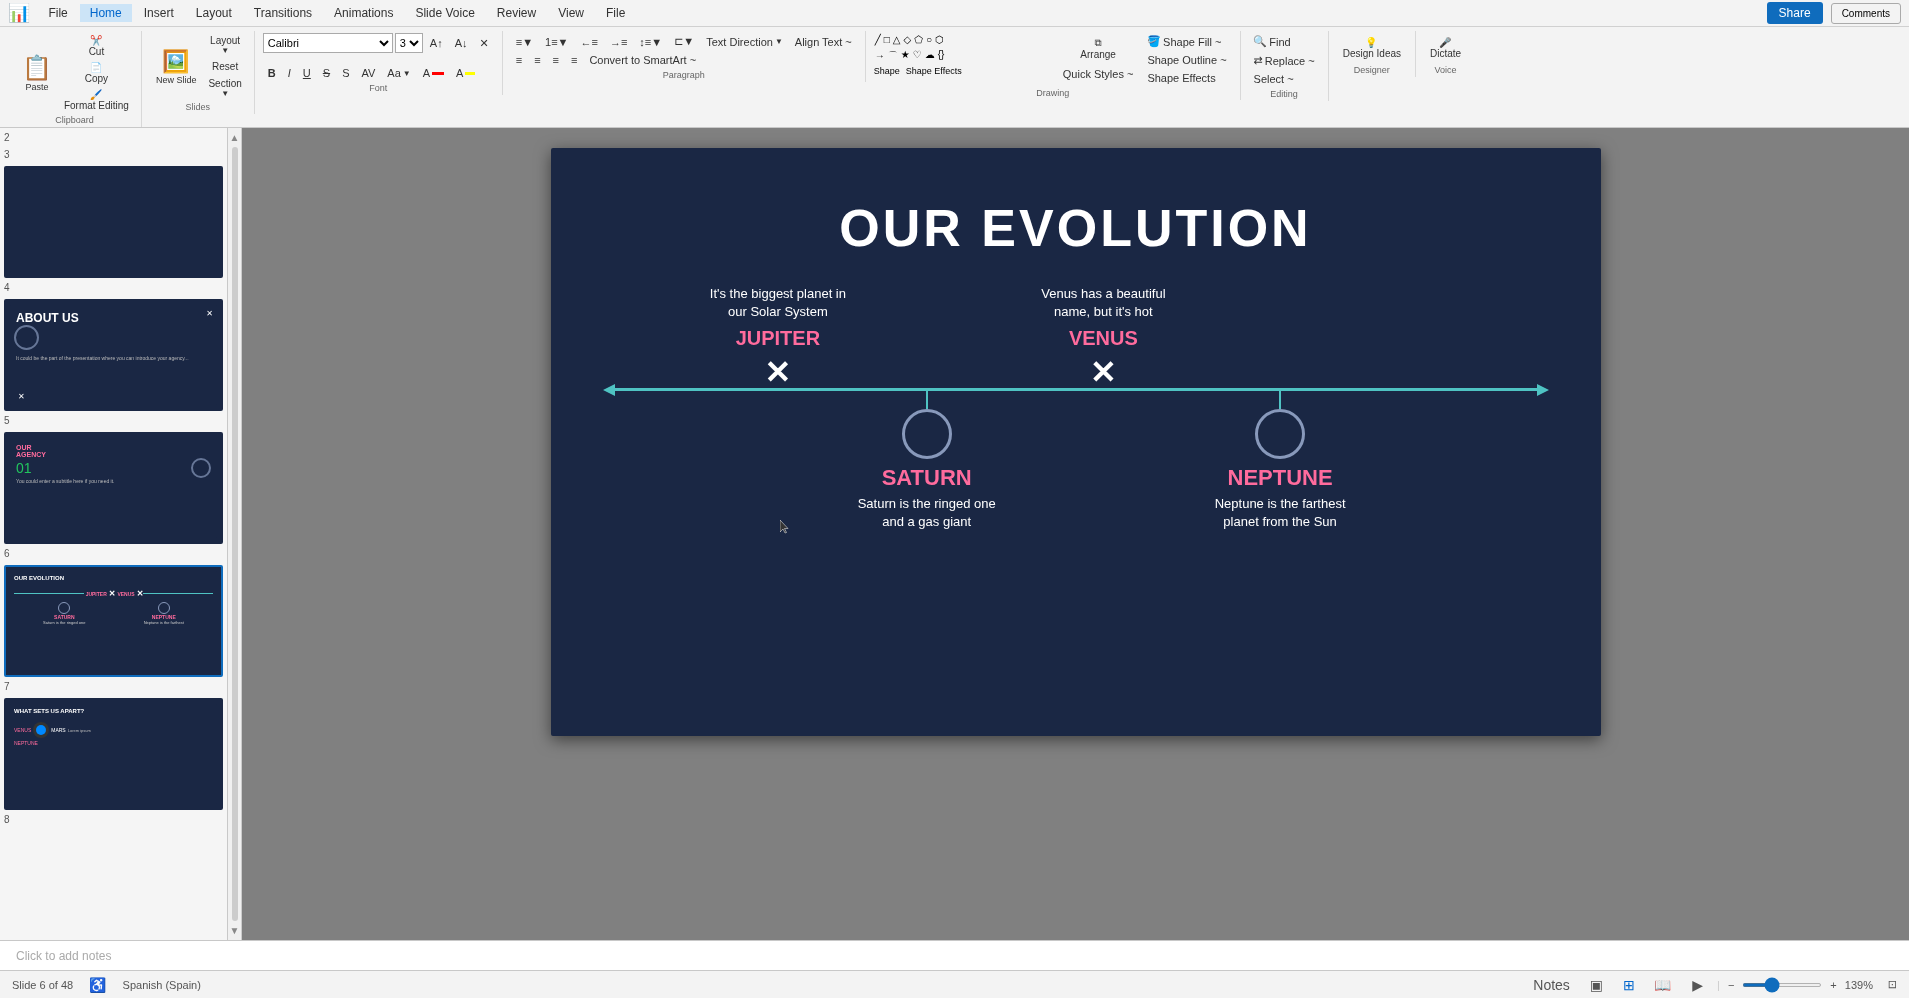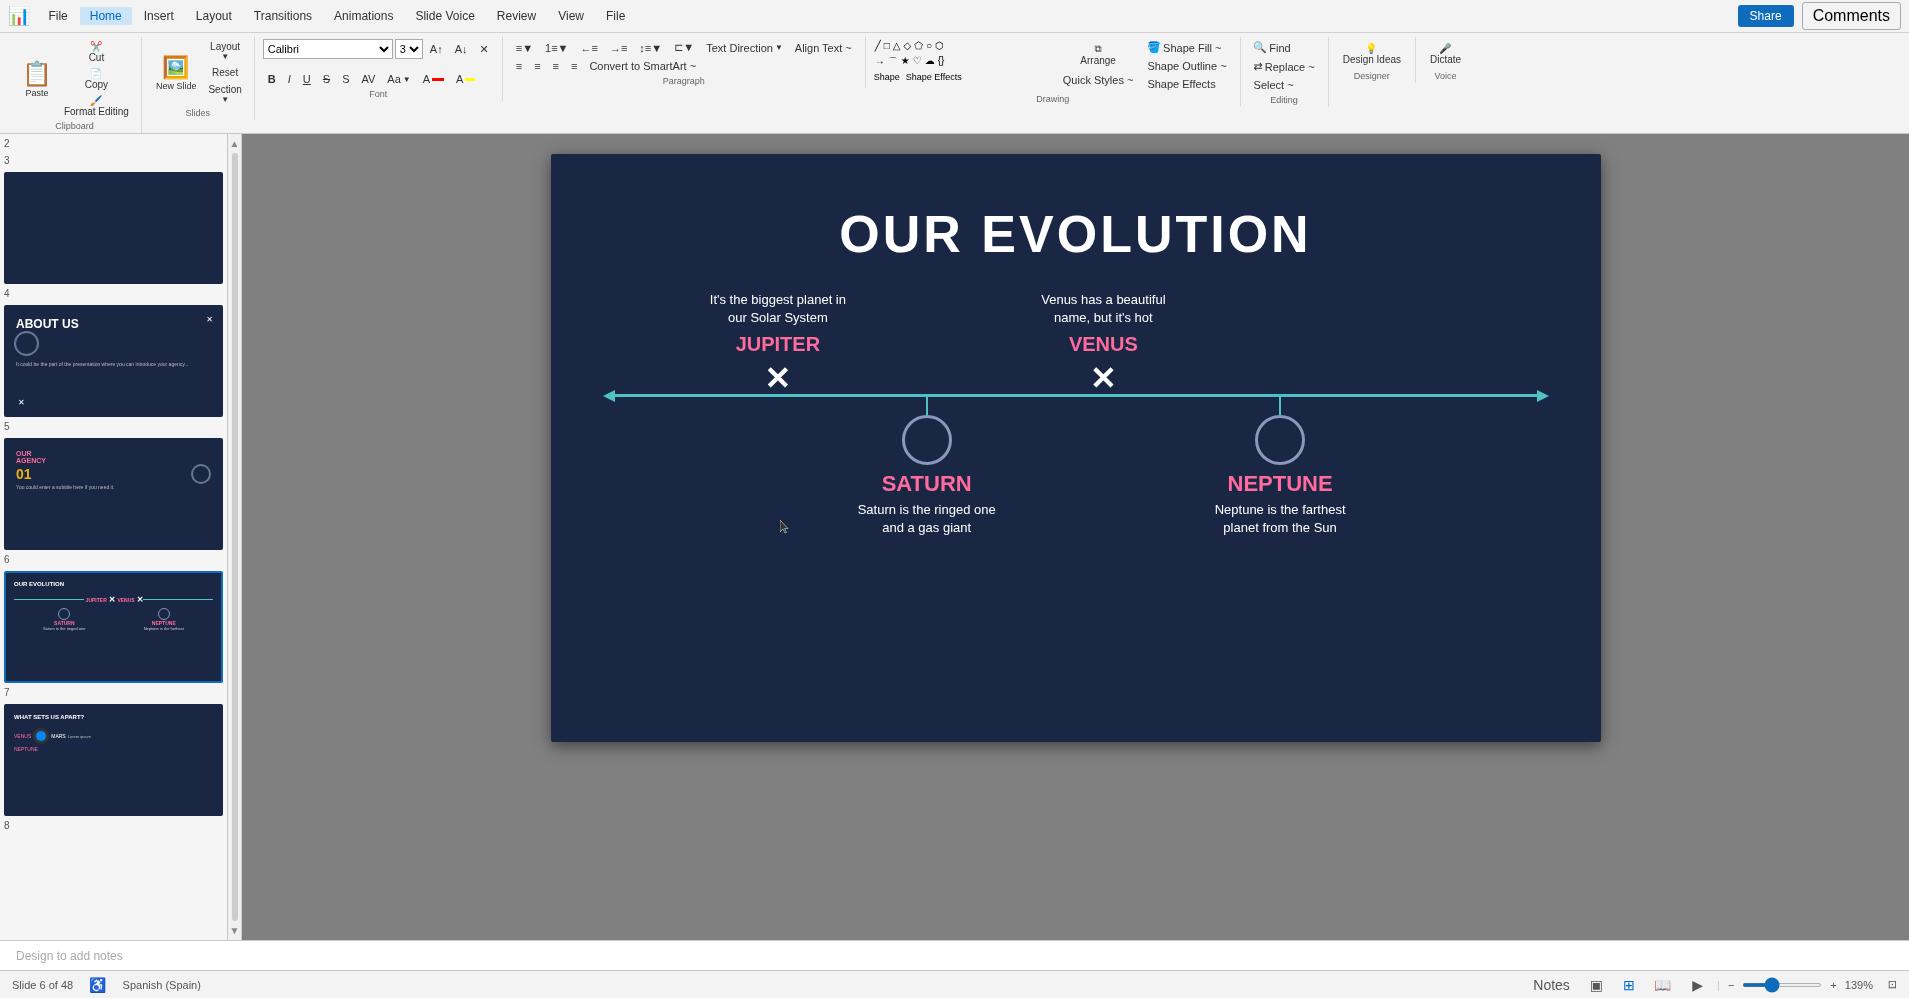--- a/index.html
+++ b/index.html
@@ -90,21 +90,21 @@
       border: none;
       padding: 4px 12px;
       font-size: 12px;
       border-radius: 3px;
       cursor: pointer;
     }
     .comments-btn {
       background: transparent;
       border: 1px solid #aaa;
       padding: 4px 10px;
-      font-size: 16px;
+      font-size: 10px;
       border-radius: 3px;
       cursor: pointer;
     }
 
     
     .main-content {
       display: flex;
       flex: 1;
       overflow: hidden;
     }
@@ -522,21 +522,21 @@
         <div style="position:absolute; bottom:4px; left:8px; color:white; font-size:8px;">✕</div>
         <div style="position:absolute; top:4px; right:4px; color:white; font-size:8px;">✕</div>
       </div>
     </div>
 
     <div class="slide-num">5</div>
     <div class="slide-thumb">
       <div class="slide-thumb-inner" style="background:#1a2744; padding:6px;">
         <div style="color:#ff6b9d; font-size:7px; font-weight:bold;">OUR</div>
         <div style="color:#ff6b9d; font-size:7px; font-weight:bold;">AGENCY</div>
-        <div style="color:#eab308; font-size:14px; font-weight:bold; margin-top:2px;">01</div>
+        <div style="color:#22c55e; font-size:14px; font-weight:normal; margin-top:2px;">01</div>
         <div style="color:#bbb; font-size:5px; margin-top:2px;">You could enter a subtitle here if you need it.</div>
         <div style="position:absolute; right:6px; top:20px; width:20px; height:20px; border-radius:50%; border:2px solid #8899bb; opacity:0.7;"></div>
       </div>
     </div>
 
     <div class="slide-num">6</div>
     <div class="slide-thumb active">
       <div class="slide-thumb-inner" style="background:#1a2744; padding:4px;">
         <div style="color:white; font-size:6px; font-weight:bold; margin-bottom:4px;">OUR EVOLUTION</div>
         <div style="display:flex; align-items:center; width:100%; margin-top:8px;">
@@ -640,21 +640,21 @@
 
     <div style="position:absolute; pointer-events:none; left:780px; top:520px; width:12px; height:16px; z-index:10;">
       <svg width="12" height="16" viewBox="0 0 12 16">
         <path d="M0,0 L0,12 L3,9 L5,13 L6.5,12.5 L4.5,8.5 L8,8.5 Z" fill="#333" stroke="white" stroke-width="0.5"></path>
       </svg>
     </div>
   </div>
 </div>
 
 <div class="notes-bar">
-  <span style="color:#aaa;">Design to add notes</span>
+  <span style="color:#aaa;">Click to add notes</span>
 </div>
 
 <div class="status-bar">
   <span>Slide 6 of 48</span>
   <span style="font-size:14px;">♿</span>
   <span>Spanish (Spain)</span>
   <div class="status-right">
     <span class="view-btn">Notes</span>
     <span class="view-btn">▣</span>
     <span class="view-btn active">⊞</span>

